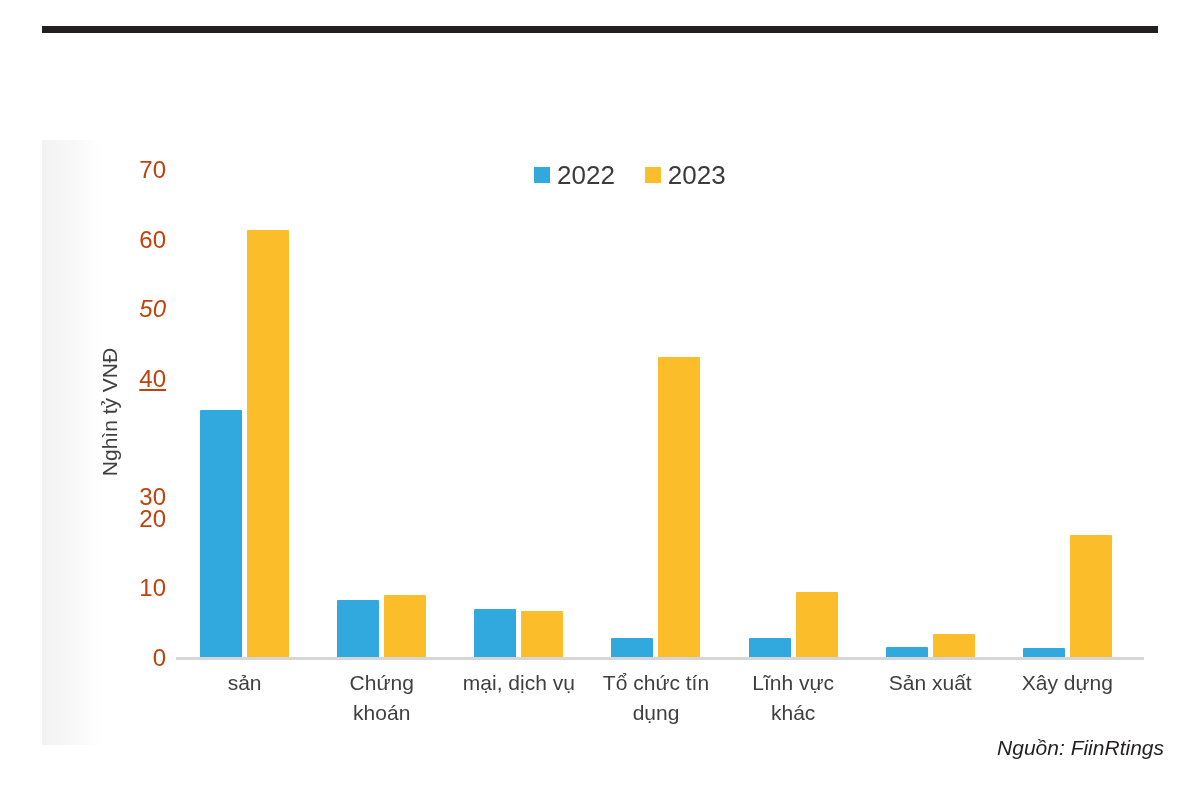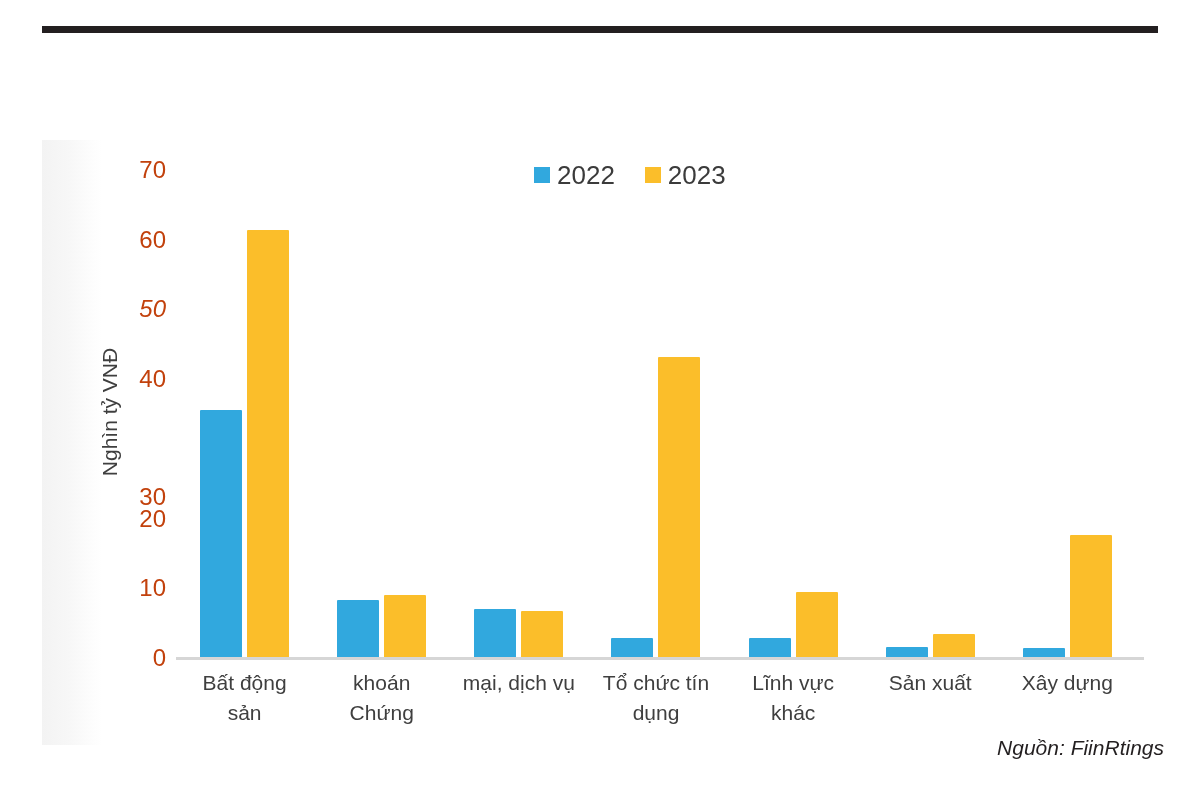--- a/index.html
+++ b/index.html
@@ -179,21 +179,21 @@
   <div class="left-panel"></div>
 
   <div class="chart">
 
     <div class="y-axis-title">Nghìn tỷ VNĐ</div>
 
     <div id="y-ticks">
         <div class="y-tick" style="top: 158px;">70</div>
         <div class="y-tick" style="top: 227.714px;">60</div>
         <div class="y-tick" style="top: 297.429px; font-style: italic;">50</div>
-        <div class="y-tick" style="top: 367.143px;">40</div>
+        <div class="y-tick" style="top: 367.143px; text-decoration: underline;">40</div>
         <div class="y-tick" style="top: 436.857px; margin-top: 48px;">30</div>
         <div class="y-tick" style="top: 506.571px;">20</div>
         <div class="y-tick" style="top: 576.286px;">10</div>
         <div class="y-tick" style="top: 646px;">0</div>
       </div>
 
     <div class="legend">
       <div class="legend-item">
         <span class="legend-swatch" style="background: rgb(49, 168, 222);"></span>
         <span class="legend-label">2022</span>
@@ -232,26 +232,25 @@
         <div class="group" style="left: 822.857px; width: 137.143px;">
           <div class="bar s2022" style="background: rgb(49, 168, 222); width: 42px; left: 24.0714px; height: 9.76px;"></div>
           <div class="bar s2023" style="background: rgb(251, 190, 42); width: 42px; left: 71.0714px; height: 123.394px;"></div>
         </div>
       </div>
 
     <div class="baseline"></div>
 
     <div id="x-labels">
         <div class="x-label" style="left: 168px; width: 153.143px;">
-          <div>Bất động</div>
           <div>sản</div>
         </div>
         <div class="x-label" style="left: 305.143px; width: 153.143px;">
+          <div>Chứng</div>
           <div>khoán</div>
-          <div>Chứng</div>
         </div>
         <div class="x-label" style="left: 442.286px; width: 153.143px;">
           <div>mại, dịch vụ</div>
         </div>
         <div class="x-label" style="left: 579.429px; width: 153.143px;">
           <div>Tổ chức tín</div>
           <div>dụng</div>
         </div>
         <div class="x-label" style="left: 716.571px; width: 153.143px;">
           <div>Lĩnh vực</div>

